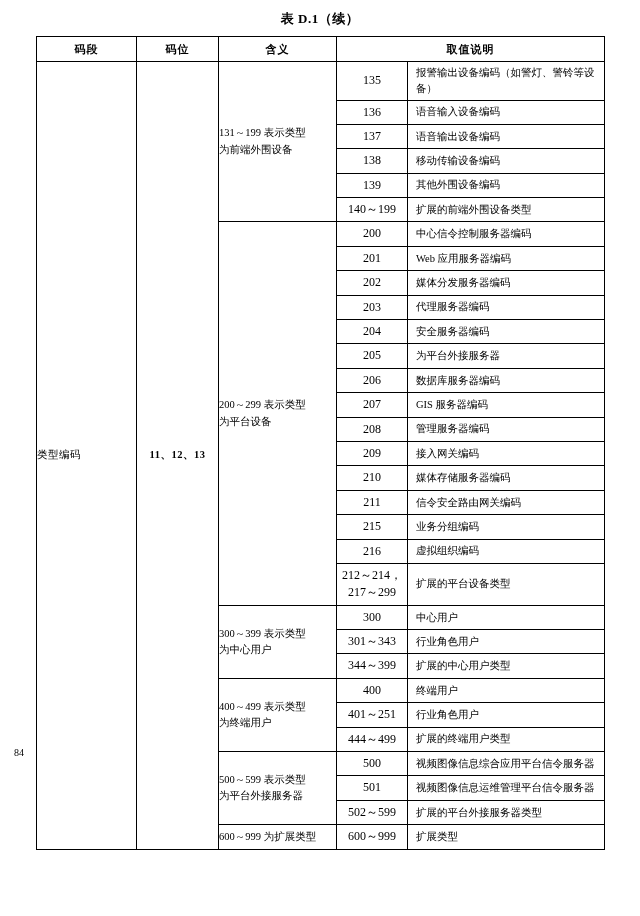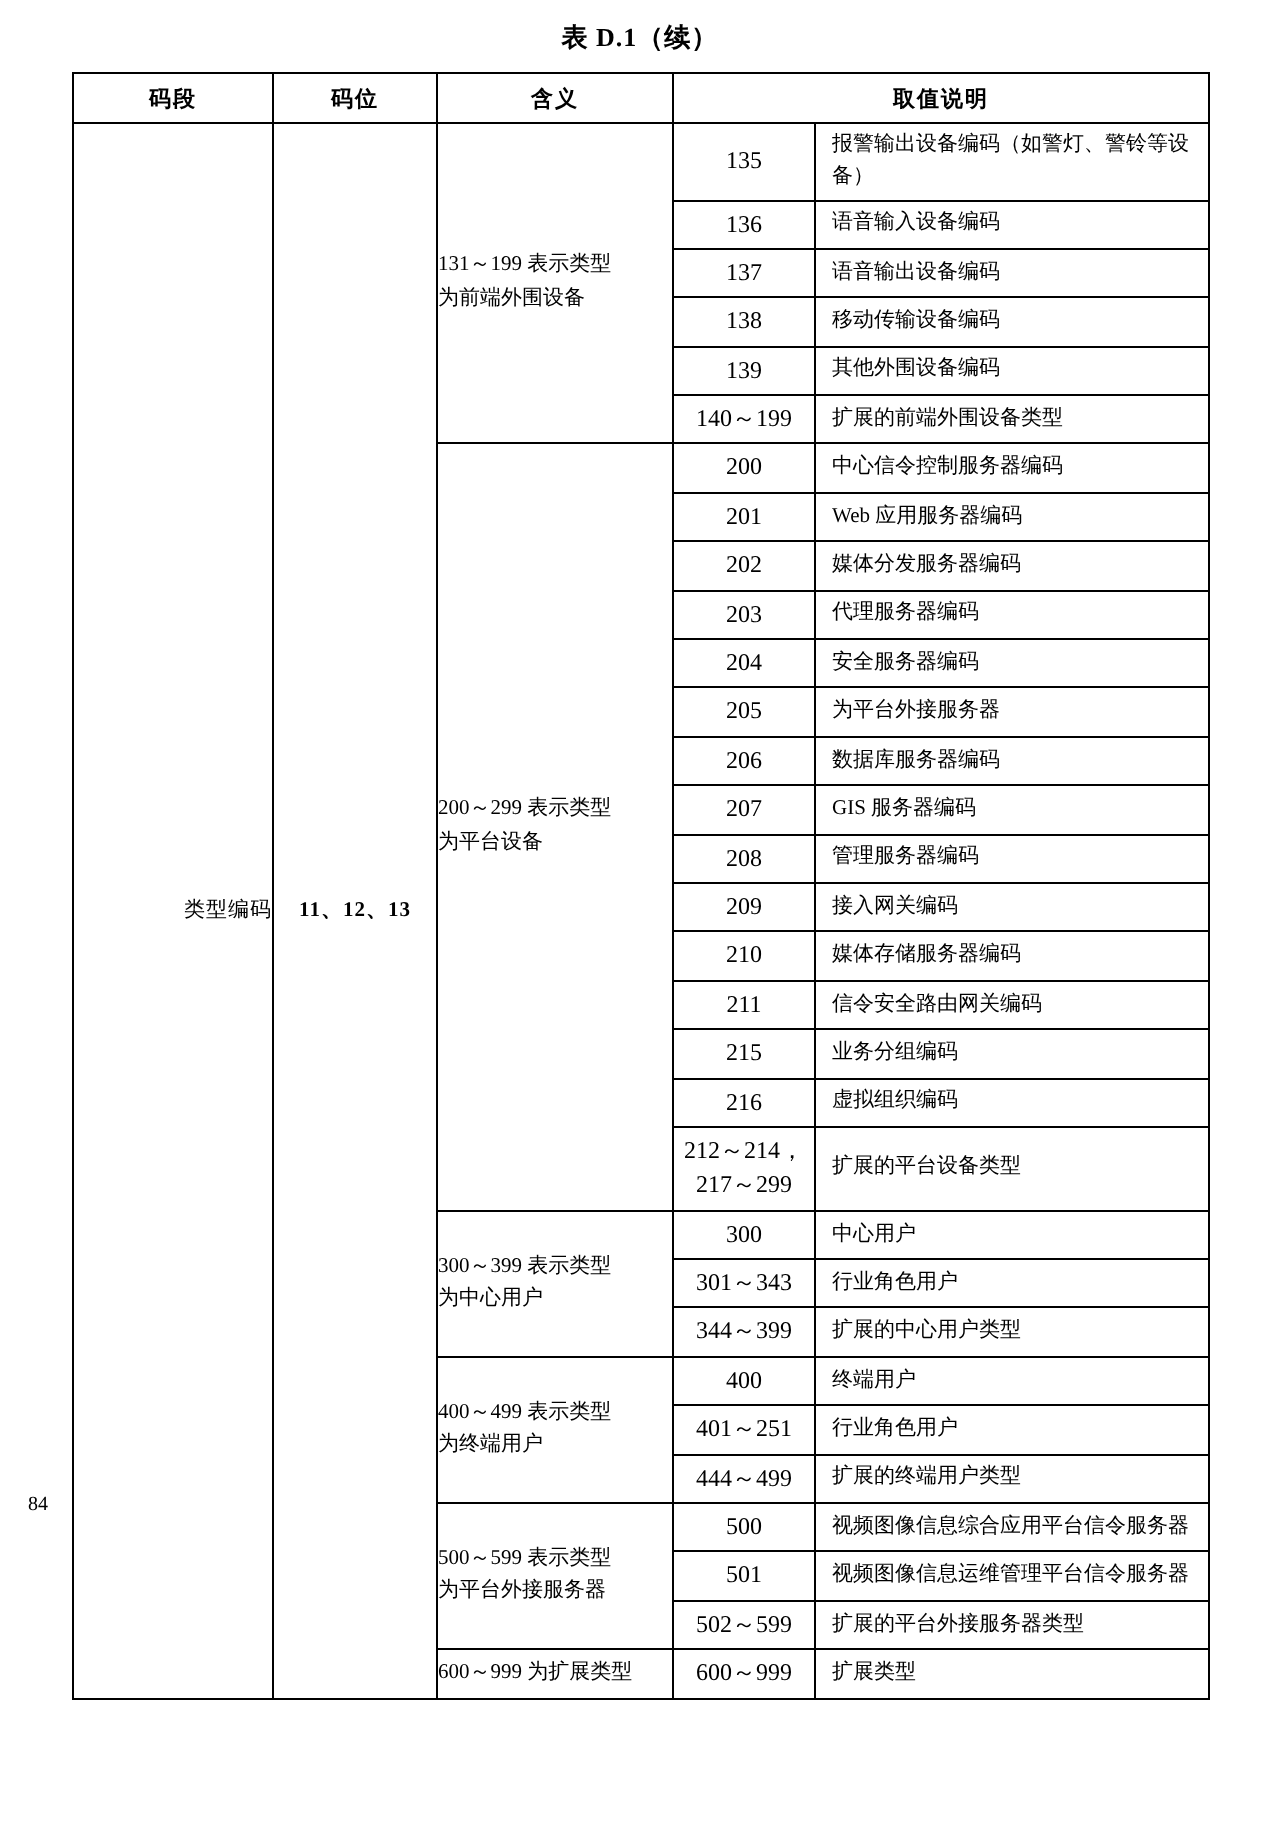--- a/index.html
+++ b/index.html
@@ -85,21 +85,21 @@
   }
   table.inner td.c2 {
     font-size: 10.5px;
     padding: 3px 8px;
     line-height: 1.5;
     vertical-align: middle;
   }
   .nowrapline { white-space: pre-line; }
   .type-label {
     font-size: 10.5px;
-    text-align: right;
+    text-align: left;
     letter-spacing: 0.5px;
   }
   .bits-label {
     font-size: 10.5px;
     text-align: center;
     letter-spacing: 0.5px;
     font-weight: bold;
   }
   .page-num {
     position: absolute;

